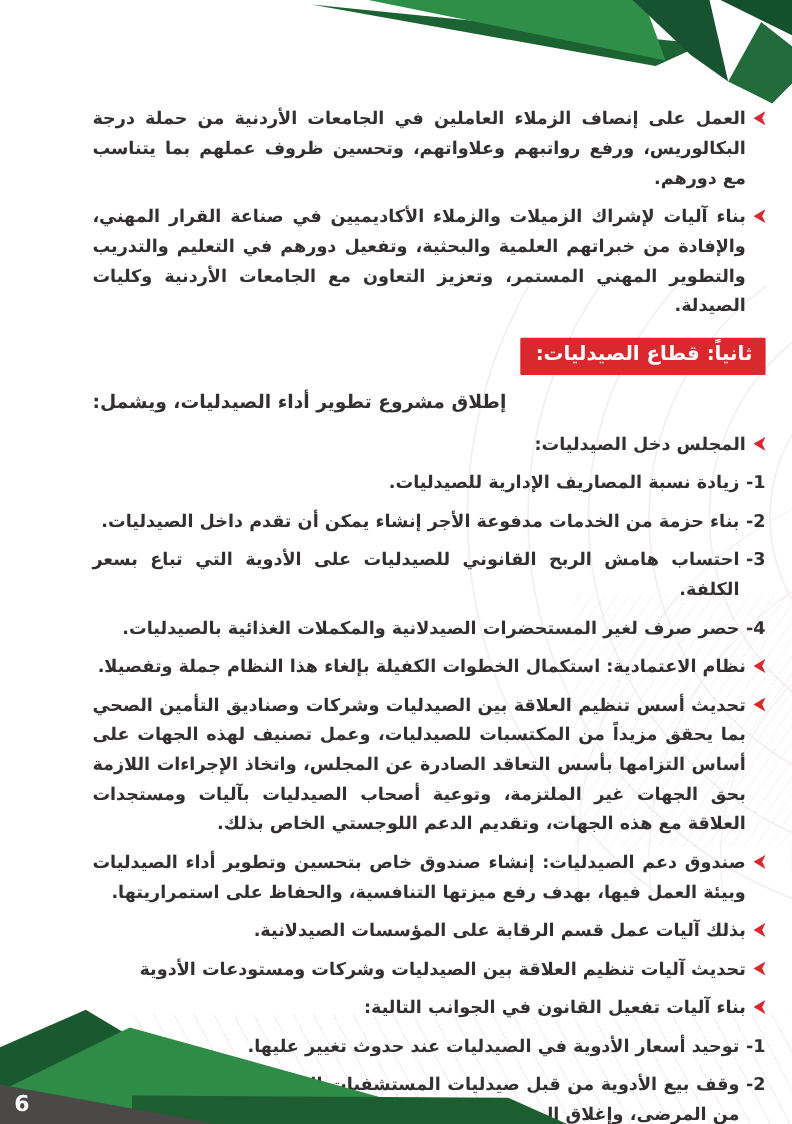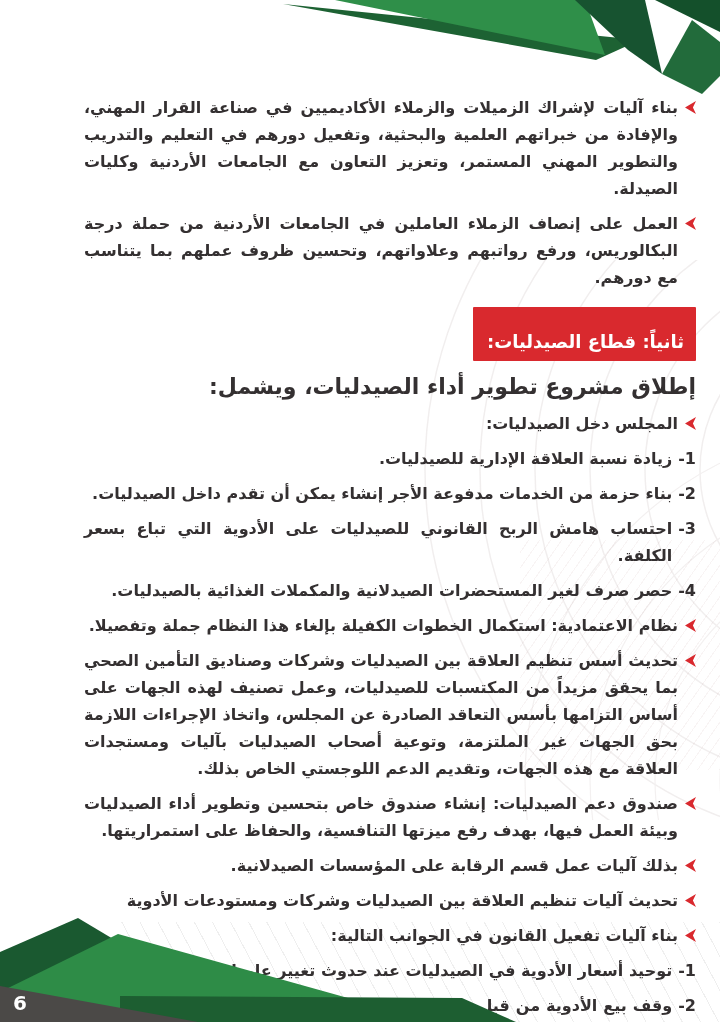--- a/index.html
+++ b/index.html
@@ -47,29 +47,29 @@
     flex:0 0 auto;
     margin-left:6px;
     font-weight:800;
     white-space:nowrap;
   }
   .section-box{
     display:inline-block;
     background:var(--accent,#d9292e);
     color:#ffffff;
     font-size:18px;font-weight:800;
-    padding:21px 12px 6px 14px;
+    padding:1px 12px 6px 14px;
     margin:8px 0 12px 0;
     border-radius:1px;
   }
   .section-row{text-align:right;}
   .intro{
-    font-size:22px;font-weight:800;
+    font-size:17px;font-weight:800;
     margin:0 0 10px 0;
-    text-align:right;
+    text-align:left;
   }
   
   .page-number{
     position:absolute;
     left:13px;bottom:7px;
     z-index:6;
     color:#ffffff;
     font-size:20px;font-weight:800;
     font-family:"DejaVu Sans", sans-serif;
   }
@@ -112,35 +112,35 @@
     <polygon points="0,92 118,34 434,122 0,122" fill="#2e8c47"></polygon>
     <polygon points="120,96 462,98 516,122 120,122" fill="#1d5e31"></polygon>
     <polygon points="0,86 198,122 0,122" fill="#4b4947"></polygon>
   </svg>
 
   <div class="page-number">6</div>
 
   <div class="content">
       <div class="para">
         <span class="bullet-marker"></span>
-        <div class="ptext">بناء آليات لإشراك الزميلات والزملاء الأكاديميين في صناعة القرار المهني، والإفادة من خبراتهم العلمية والبحثية، وتفعيل دورهم في التعليم والتدريب والتطوير المهني المستمر، وتعزيز التعاون مع الجامعات الأردنية وكليات الصيدلة.</div>
+        <div class="ptext">العمل على إنصاف الزملاء العاملين في الجامعات الأردنية من حملة درجة البكالوريس، ورفع رواتبهم وعلاواتهم، وتحسين ظروف عملهم بما يتناسب مع دورهم.</div>
       </div>
       <div class="para">
         <span class="bullet-marker"></span>
-        <div class="ptext">العمل على إنصاف الزملاء العاملين في الجامعات الأردنية من حملة درجة البكالوريس، ورفع رواتبهم وعلاواتهم، وتحسين ظروف عملهم بما يتناسب مع دورهم.</div>
+        <div class="ptext">بناء آليات لإشراك الزميلات والزملاء الأكاديميين في صناعة القرار المهني، والإفادة من خبراتهم العلمية والبحثية، وتفعيل دورهم في التعليم والتدريب والتطوير المهني المستمر، وتعزيز التعاون مع الجامعات الأردنية وكليات الصيدلة.</div>
       </div>
       <div class="section-row"><span class="section-box">ثانياً: قطاع الصيدليات:</span></div>
       <div class="intro">إطلاق مشروع تطوير أداء الصيدليات، ويشمل:</div>
       <div class="para">
         <span class="bullet-marker"></span>
         <div class="ptext">المجلس دخل الصيدليات:</div>
       </div>
       <div class="para">
         <span class="num-marker" style="color: rgb(52, 48, 49);">1-</span>
-        <div class="ptext">زيادة نسبة العلاقة الإدارية للصيدليات.</div>
+        <div class="ptext">زيادة نسبة المصاريف الإدارية للصيدليات.</div>
       </div>
       <div class="para">
         <span class="num-marker" style="color: rgb(52, 48, 49);">2-</span>
         <div class="ptext">بناء حزمة من الخدمات مدفوعة الأجر إنشاء يمكن أن تقدم داخل الصيدليات.</div>
       </div>
       <div class="para">
         <span class="num-marker" style="color: rgb(52, 48, 49);">3-</span>
         <div class="ptext">احتساب هامش الربح القانوني للصيدليات على الأدوية التي تباع بسعر الكلفة.</div>
       </div>
       <div class="para">

